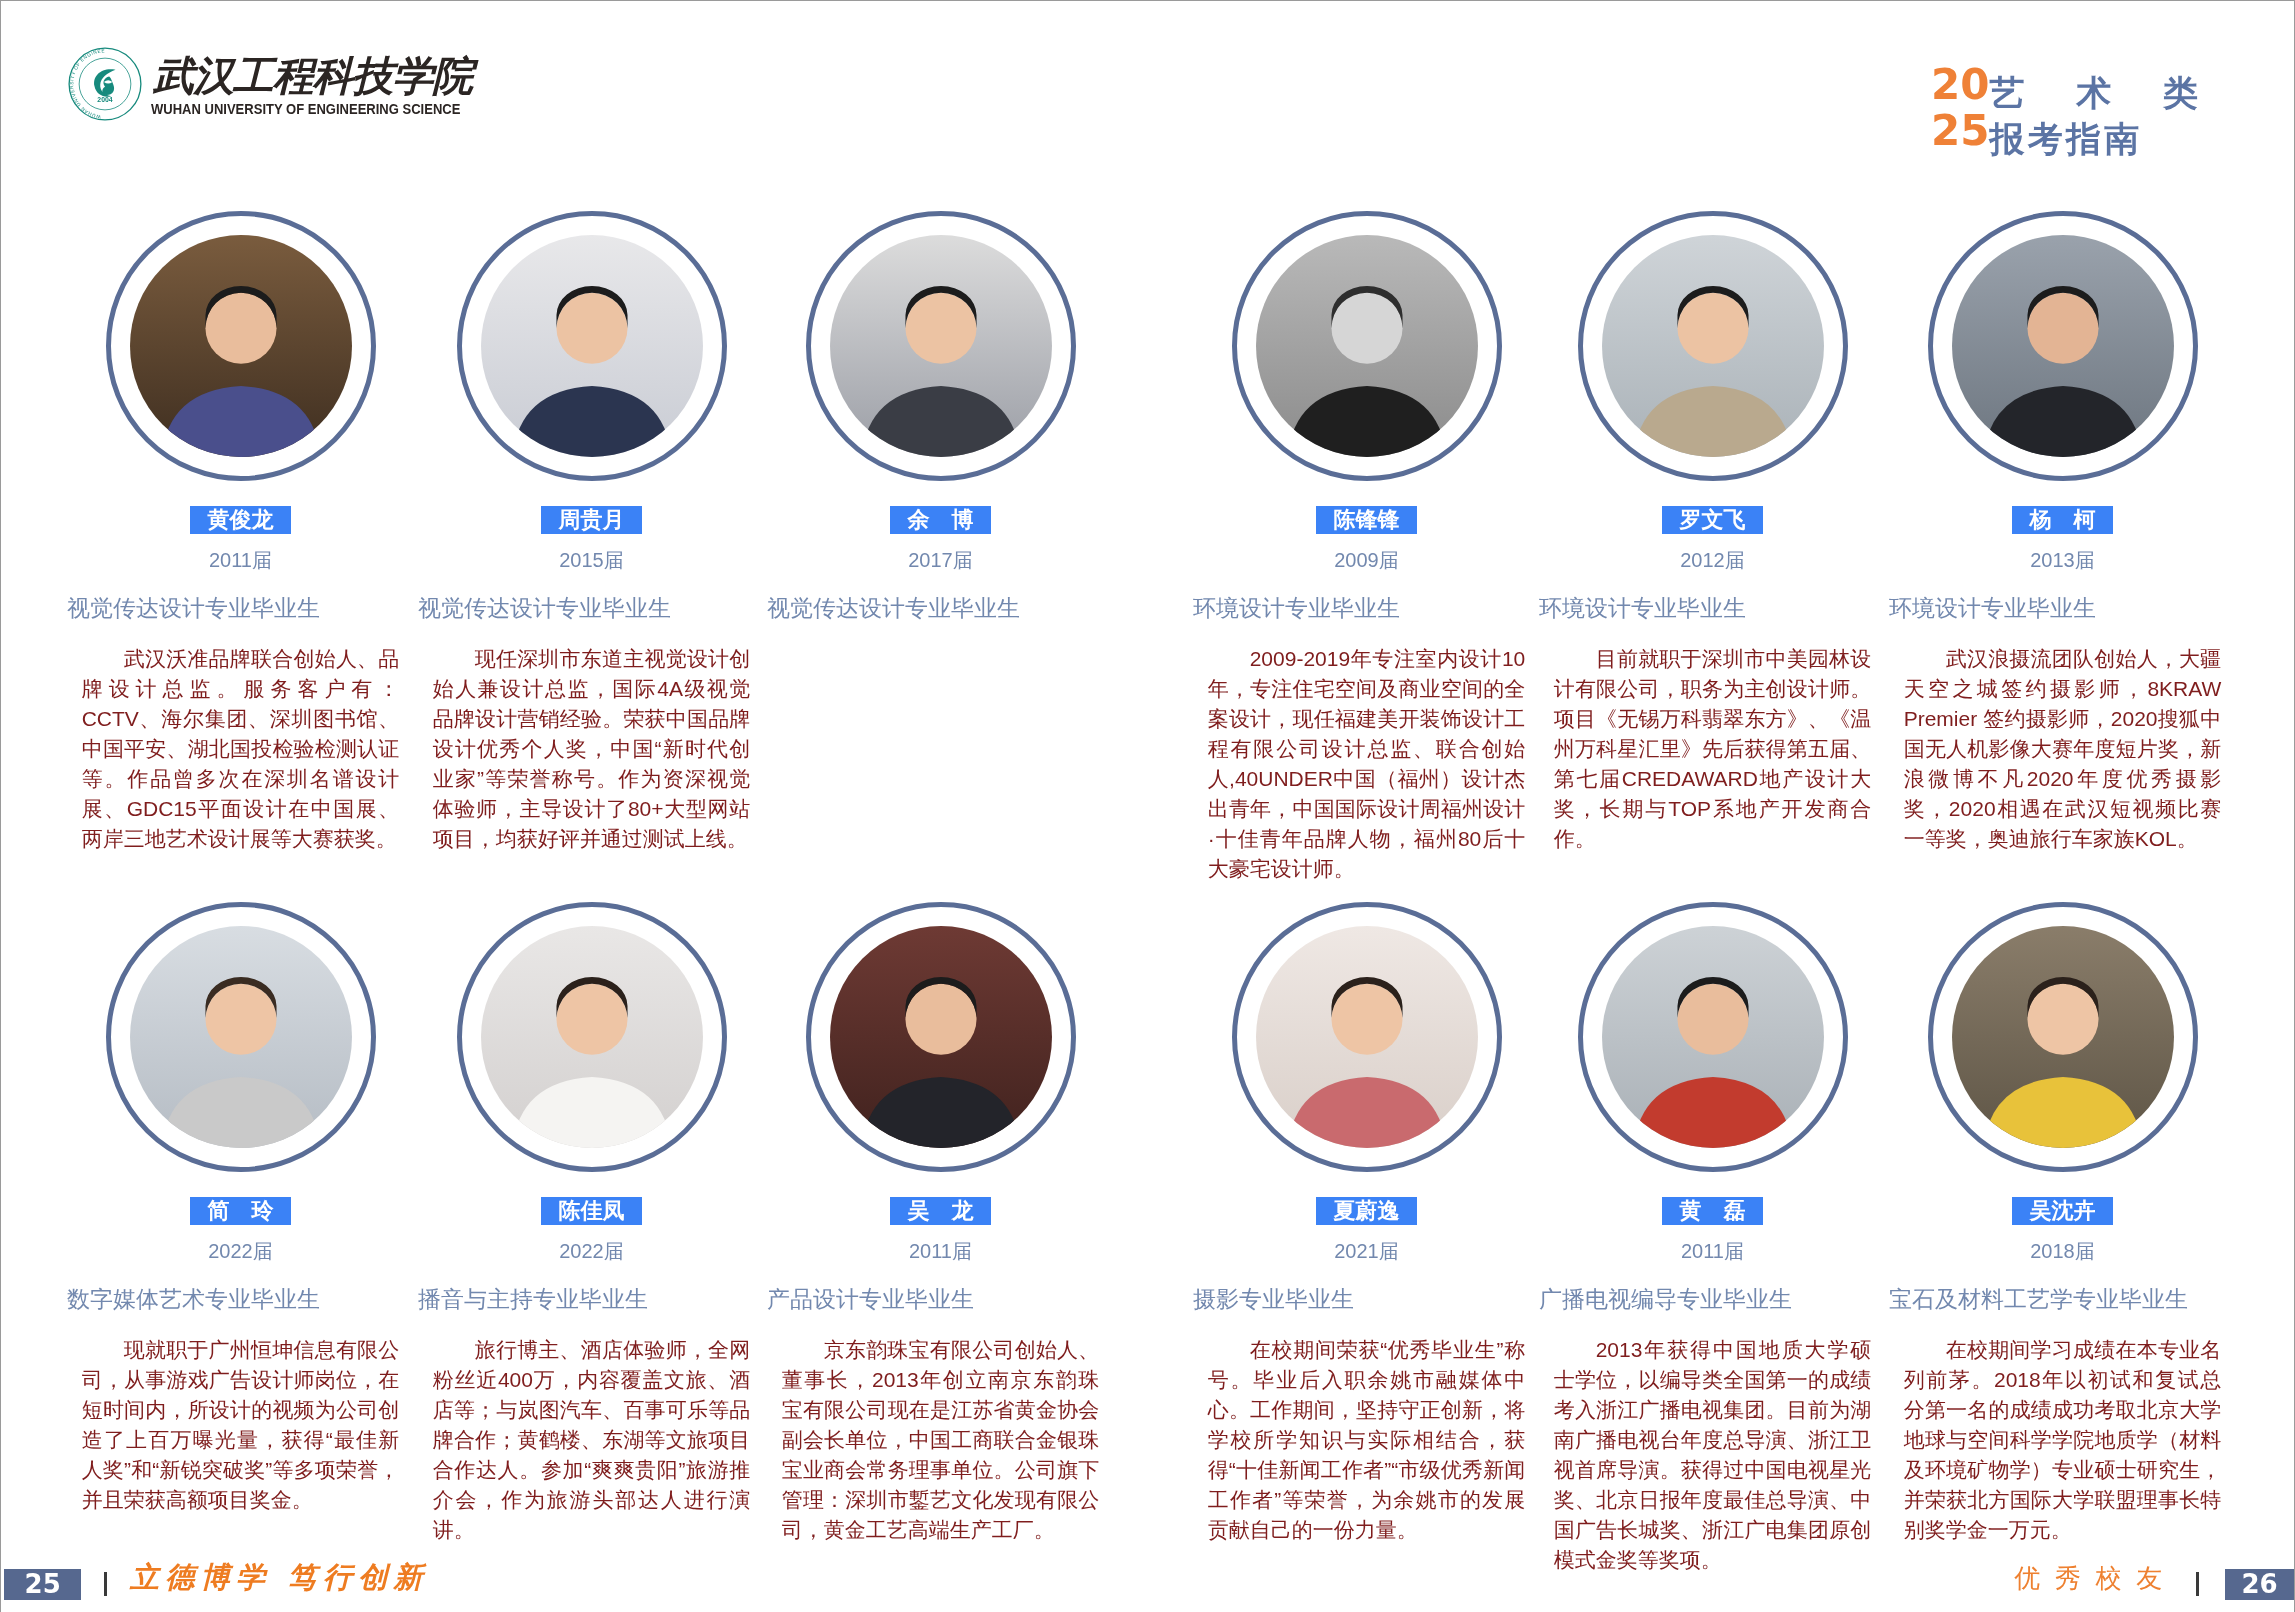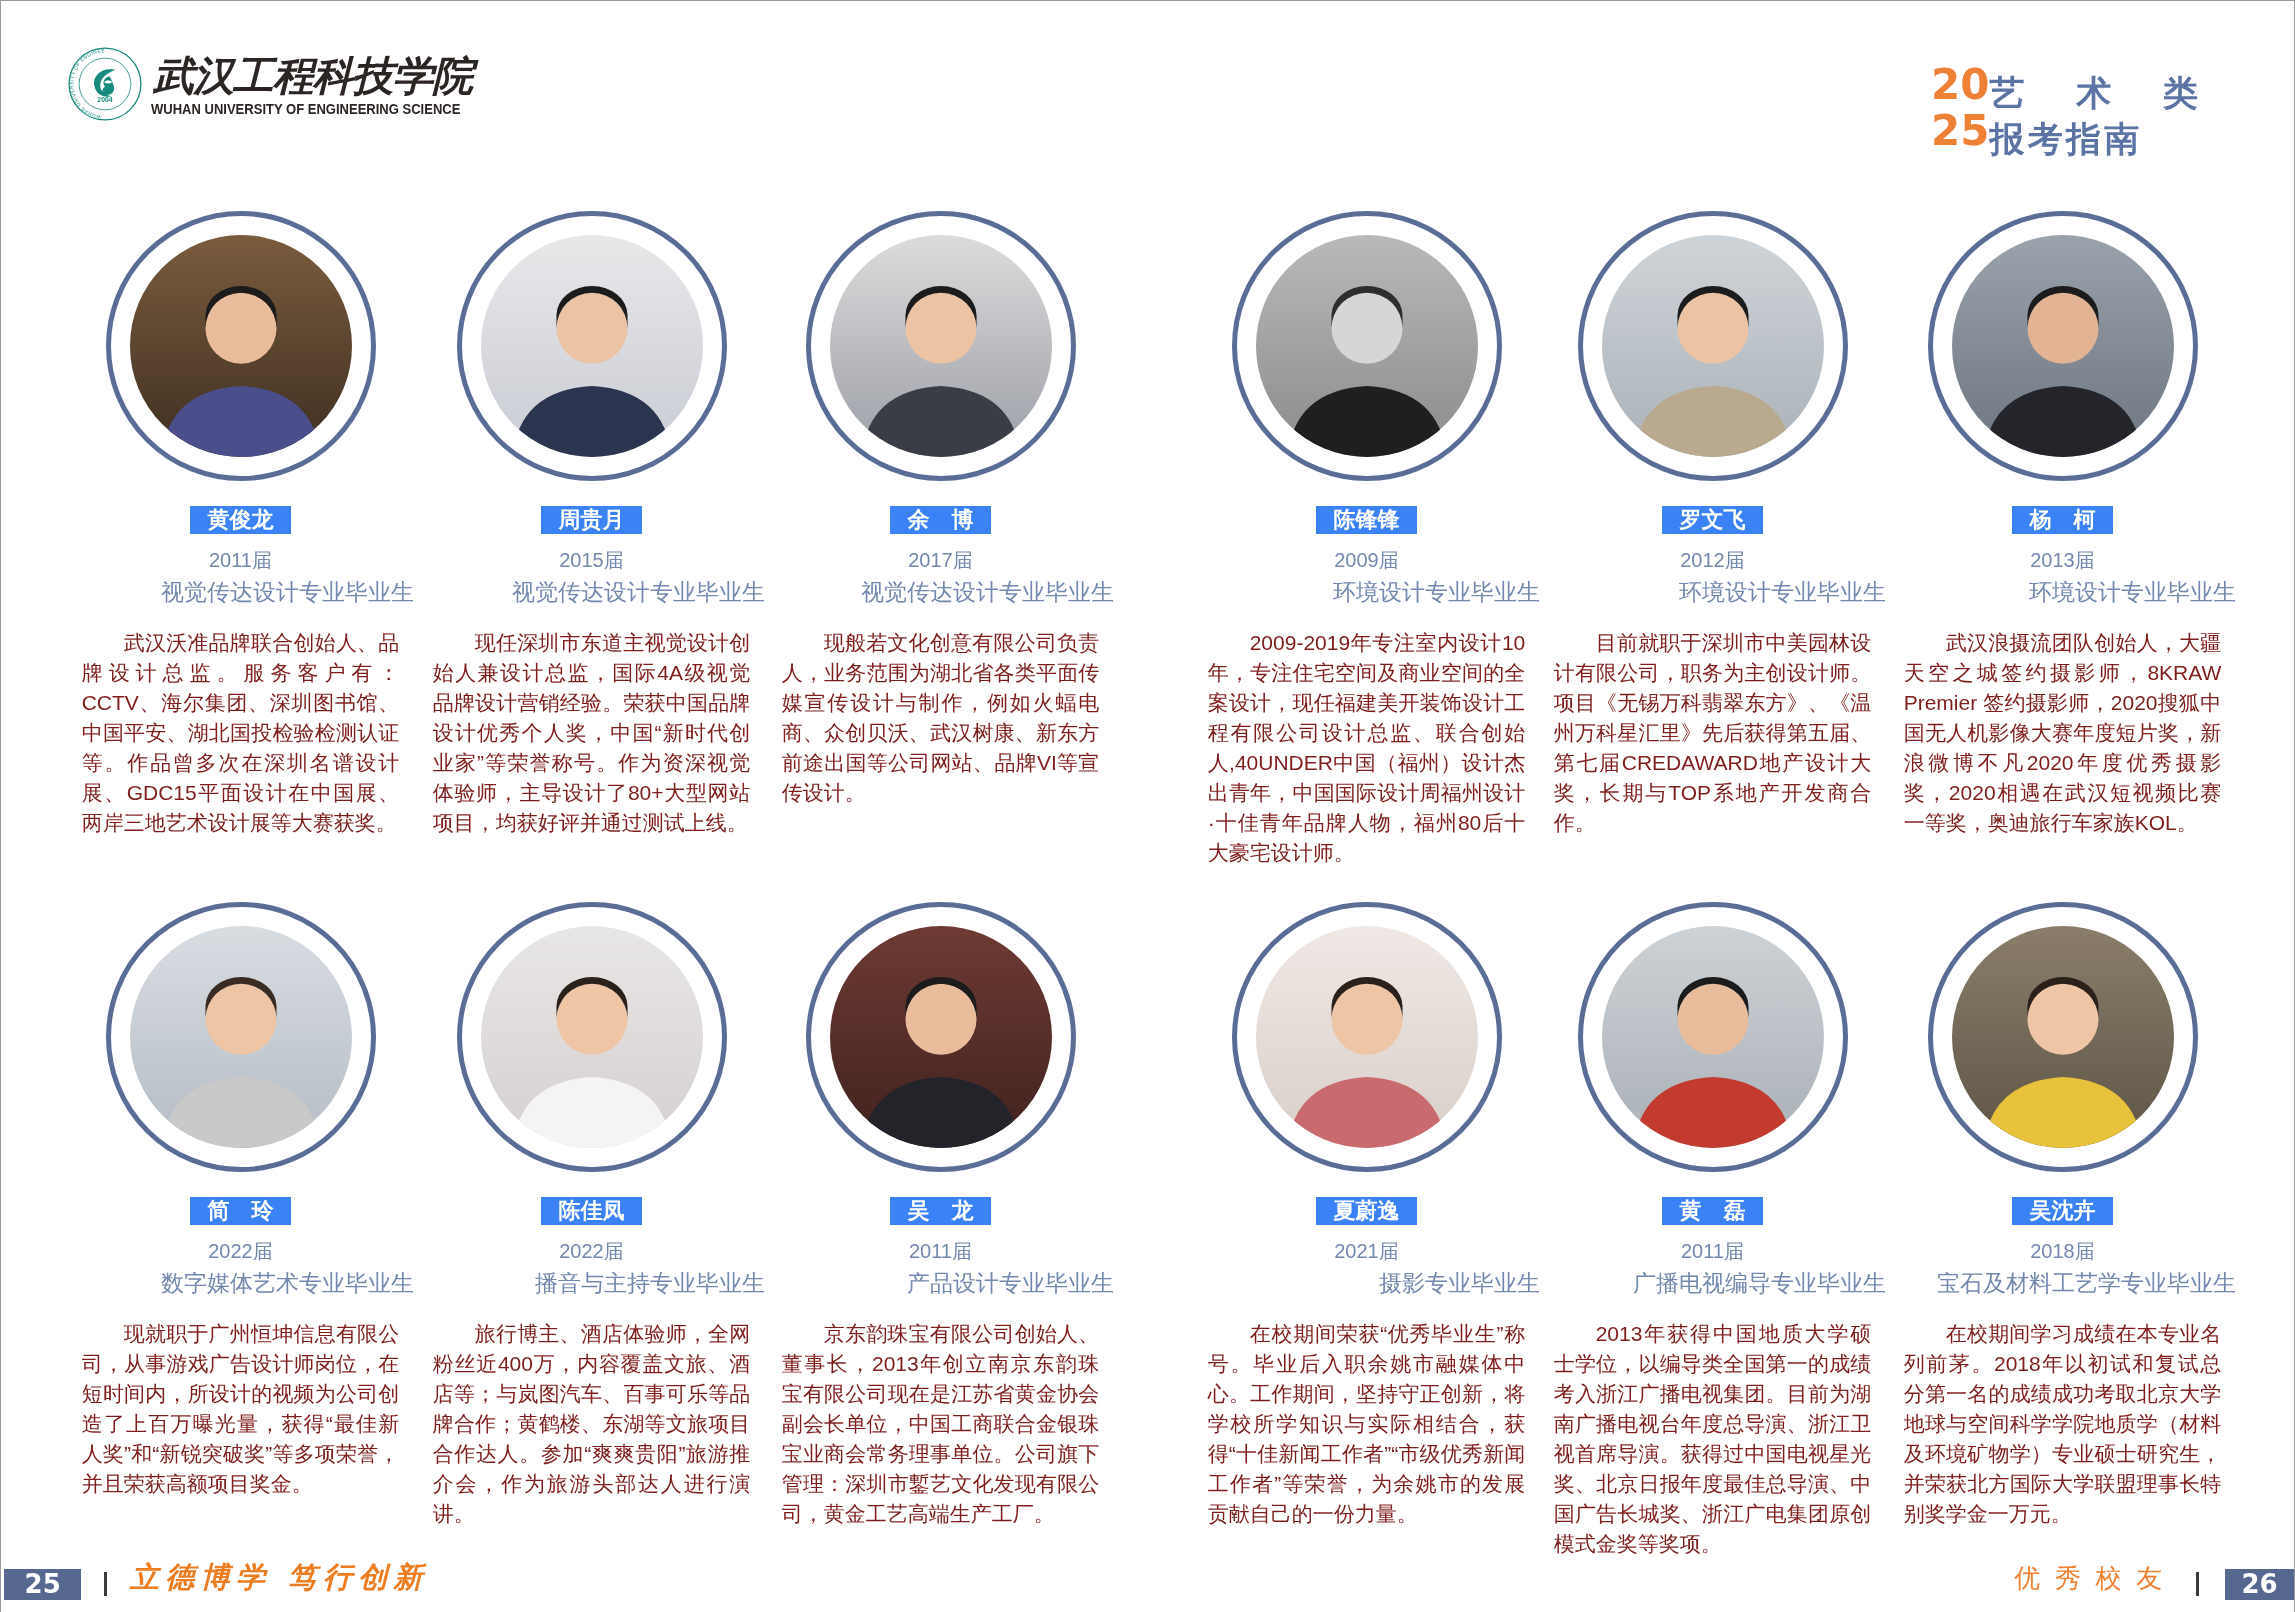--- a/index.html
+++ b/index.html
@@ -31,21 +31,21 @@
     width:270px;height:270px;margin:0 auto;border:5.8px solid #5a6d96;border-radius:50%;
     box-sizing:border-box;display:flex;align-items:center;justify-content:center;background:#fff;
   }
   .photo{width:222px;height:222px;border-radius:50%;overflow:hidden;}
   .photo svg{width:100%;height:100%;display:block;}
   .name-box{
     width:101px;height:28px;margin:25px auto 0 auto;background:#3b82f6;color:#ffffff;
     font-size:22px;font-weight:bold;line-height:28px;text-align:center;white-space:nowrap;
   }
   .year{margin-top:13px;text-align:center;font-size:20px;color:#7288ae;}
-  .major{margin-top:3px;text-align:right;font-size:23px;color:#7288ae;font-weight:500;white-space:nowrap;}
+  .major{margin-top:19px;text-align:left;font-size:23px;color:#7288ae;font-weight:500;white-space:nowrap;}
   .bio{
     margin-top:20px;padding:0 14.7px;text-align:justify;
     font-size:21px;line-height:30px;color:#7f1d1d;text-indent:2em;
   }
   
   .pg-box{position:absolute;bottom:11.6px;height:31.5px;background:#56688f;color:#fff;
     font-family:"DejaVu Sans", sans-serif;font-weight:bold;font-size:26px;line-height:31.5px;text-align:center;}
   .pg-left{left:3.2px;width:77px;}
   .pg-right{right:0px;width:69px;}
   .foot-bar{position:absolute;bottom:15.8px;width:3.2px;height:24px;background:#3a3a3a;}
@@ -133,21 +133,20 @@
         <svg viewBox="0 0 100 100" preserveAspectRatio="xMidYMid slice">
           <circle class="p-head" cx="50" cy="42" r="16" fill="#ecc3a3"></circle>
           <path class="p-hair" d="M34 42 a16 16 0 0 1 32 0 l0 -6 a16 13 0 0 0 -32 0 z" fill="#1c1c1c"></path>
           <path class="p-body" d="M14 102 Q16 70 50 68 Q84 70 86 102 Z" fill="#3a3d45"></path>
         </svg>
       </div>
     </div>
     <div class="name-box">余　博</div>
     <div class="year">2017届</div>
     <div class="major">视觉传达设计专业毕业生</div>
-    <div class="bio">现般若文化创意有限公司负责人，业务范围为湖北省各类平面传媒宣传设计与制作，例如火蝠电商、众创贝沃、武汉树康、新东方前途出国等公司网站、品牌VI等宣传设计。</div>
   </div>
 
   <div class="card" style="left: 1192px; top: 210px;">
     <div class="ring">
       <div class="photo" style="background: linear-gradient(rgb(185, 185, 185), rgb(139, 139, 139));">
         <svg viewBox="0 0 100 100" preserveAspectRatio="xMidYMid slice">
           <circle class="p-head" cx="50" cy="42" r="16" fill="#d6d6d6"></circle>
           <path class="p-hair" d="M34 42 a16 16 0 0 1 32 0 l0 -6 a16 13 0 0 0 -32 0 z" fill="#2e2e2e"></path>
           <path class="p-body" d="M14 102 Q16 70 50 68 Q84 70 86 102 Z" fill="#1f1f1f"></path>
         </svg>

